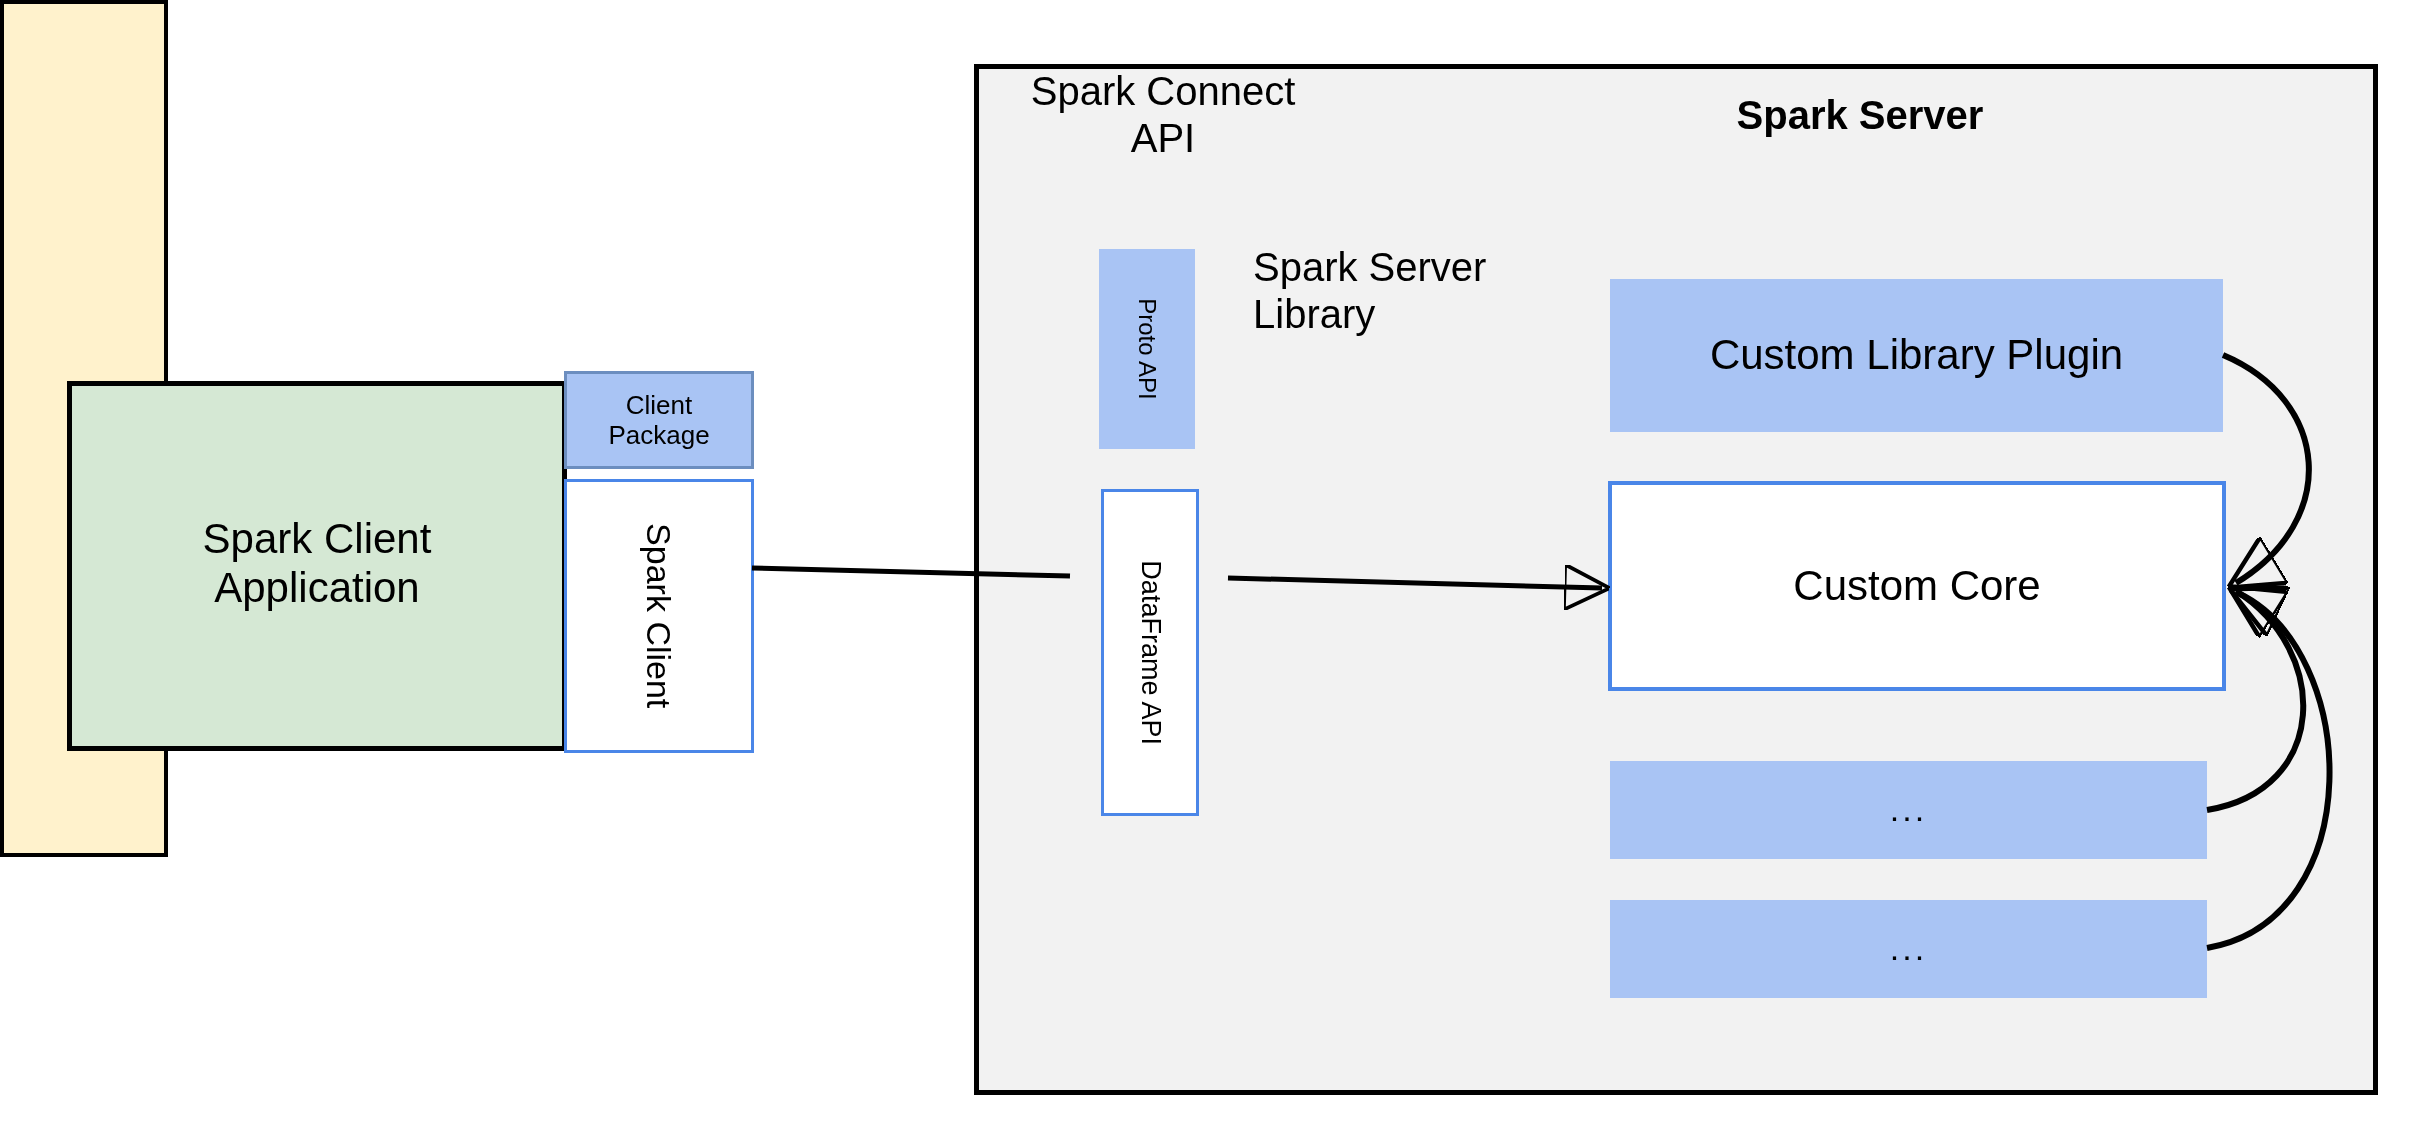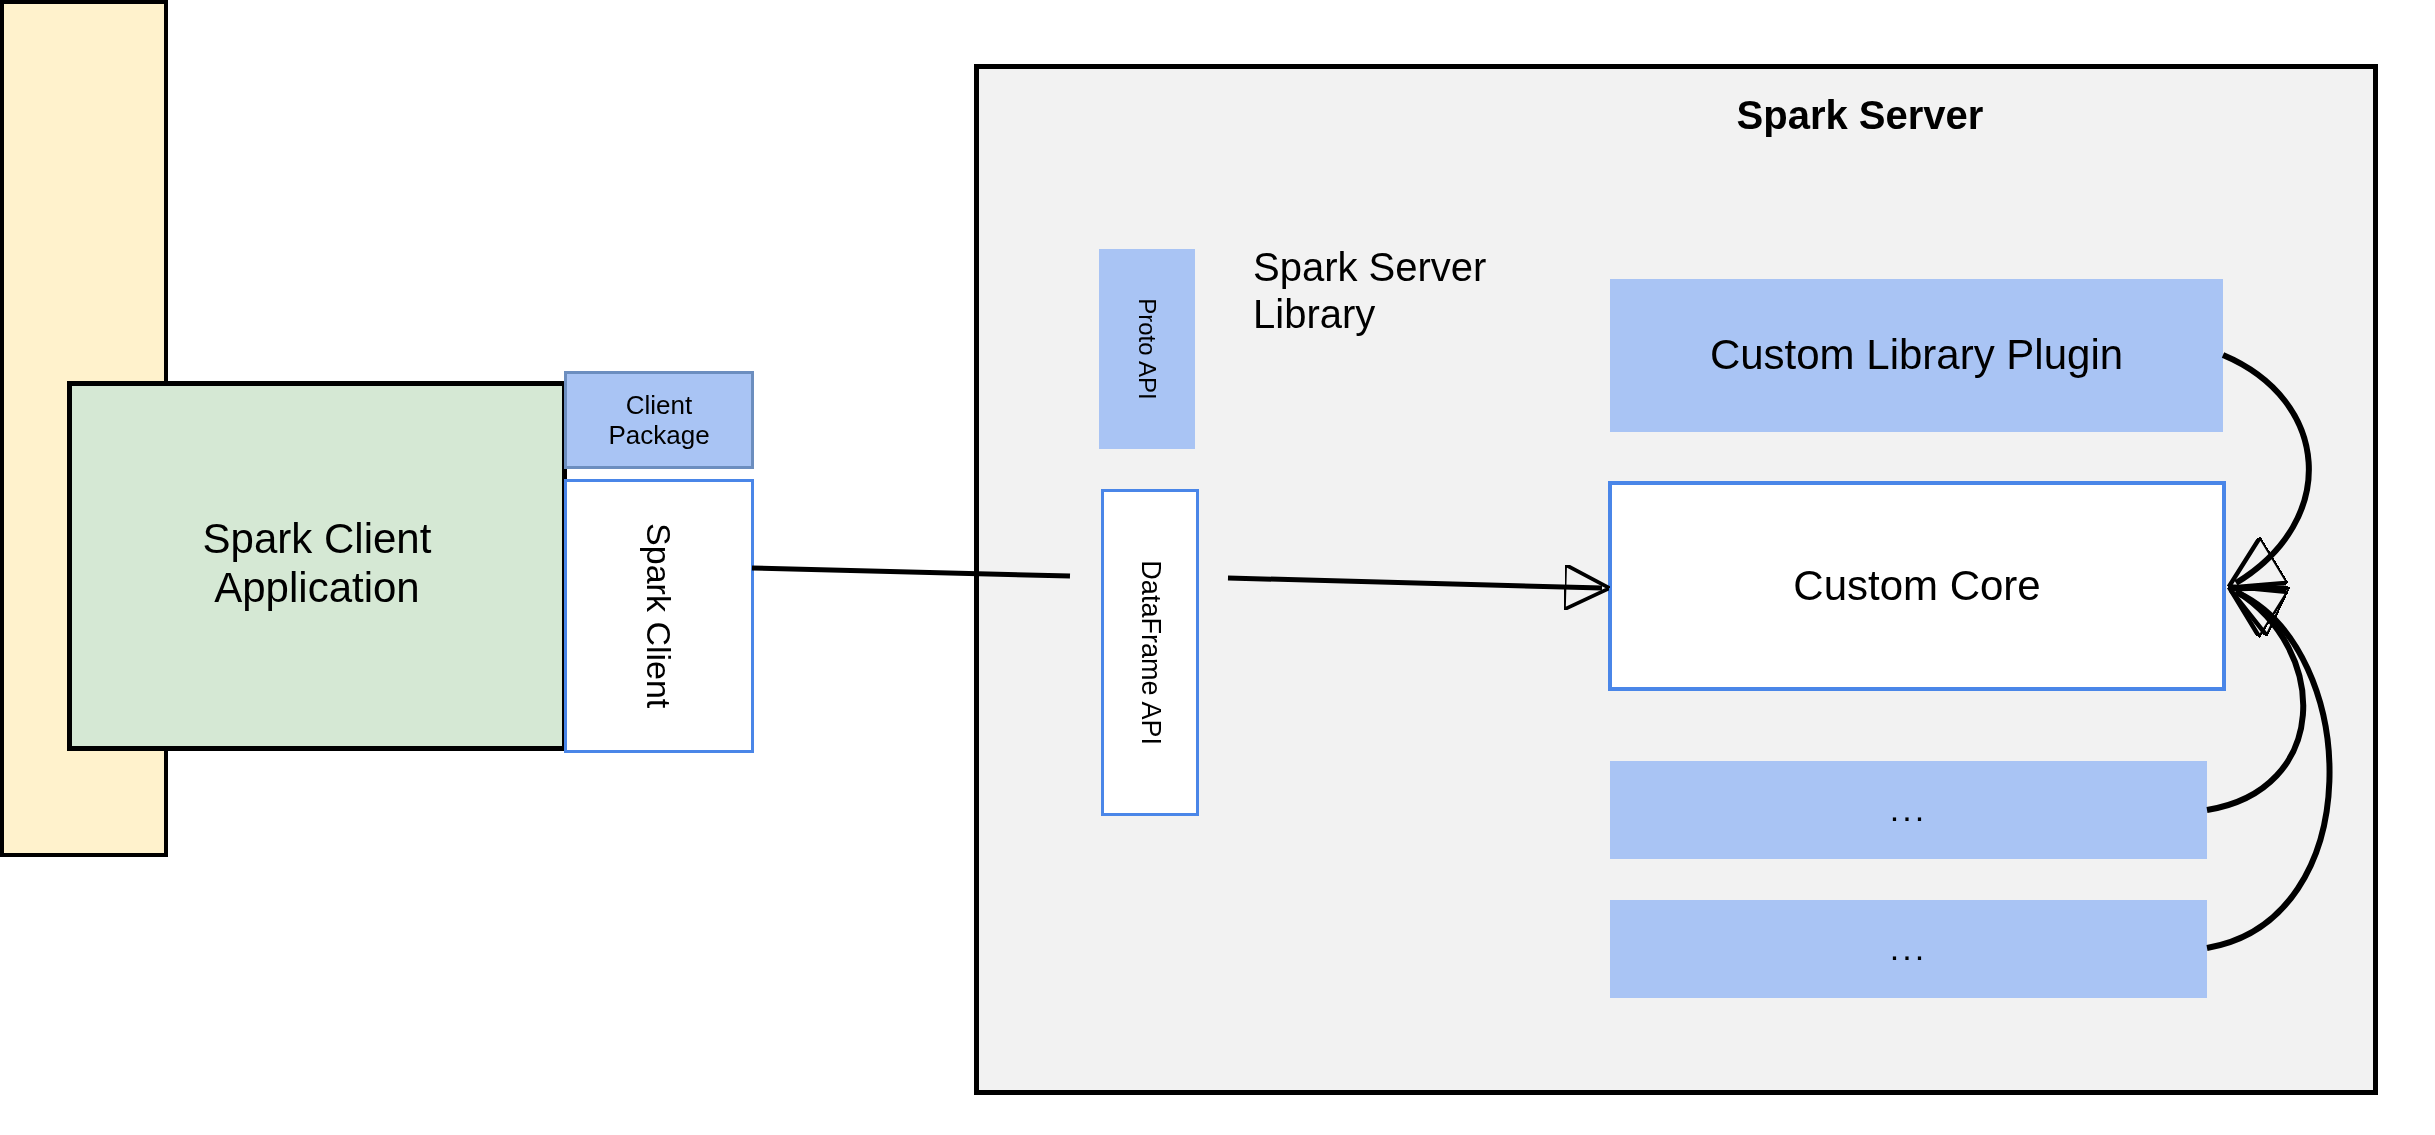--- a/index.html
+++ b/index.html
@@ -214,20 +214,22 @@
   #connectors path,
   #connectors line { fill: none; stroke: #000000; }
 </style>
 </head>
 <body>
 
 <div id="canvas">
 
   <div class="node" id="server-panel"></div>
 
+  <div class="freelabel" id="spark-connect-api-label" style="white-space: pre-line;">Spark Connect
+API</div>
 
   <div class="freelabel" id="spark-server-title">Spark Server</div>
 
   <div class="freelabel" id="spark-server-library-label" style="white-space: pre-line;">Spark Server
 Library</div>
 
   <div id="connect-column"></div>
 
   <div class="node" id="proto-api">
     <span class="vlabel">Proto API</span>

